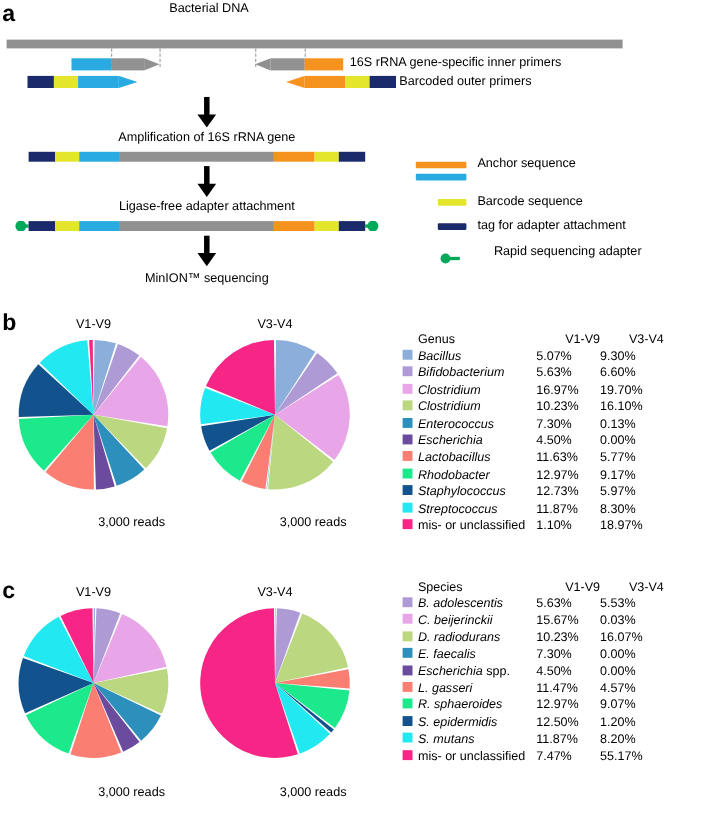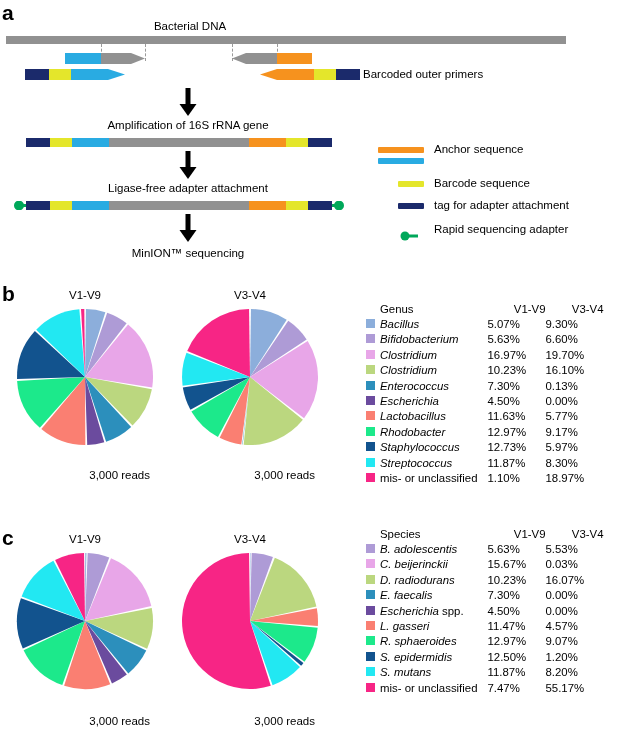--- a/index.html
+++ b/index.html
@@ -49,21 +49,21 @@
   .sw{display:inline-block;width:9px;height:9px;}
   .ital{font-style:italic;}
 </style>
 </head>
 <body>
 
 <div class="abs" id="panel-a">
 
   <div class="abs panel-letter" style="left:2px;top:2px;">a</div>
 
-  <div class="abs a-title" style="left:40px;top:20px;width:300px;">Bacterial DNA</div>
+  <div class="abs a-title" style="left:40px;top:2px;width:300px;">Bacterial DNA</div>
 
   <div class="abs dna-bar" style="left:6px;top:36px;width:560px;height:8px;"></div>
 
   <div class="abs dashed" style="left:101px;top:44px;height:17px;"></div>
   <div class="abs dashed" style="left:145px;top:44px;height:17px;"></div>
   <div class="abs dashed" style="left:232px;top:44px;height:17px;"></div>
   <div class="abs dashed" style="left:277px;top:44px;height:17px;"></div>
 
   <div class="abs" style="left:65px;top:53px;width:80px;height:11px;">
     <div class="seg c-blue" style="left:0;width:36px;"></div>
@@ -74,20 +74,21 @@
   </div>
 
   <div class="abs" style="left:232px;top:53px;width:80px;height:11px;">
     <div class="seg c-gray" style="left:14px;width:31px;"></div>
     <div class="seg c-orange" style="left:45px;width:35px;"></div>
     <svg width="80" height="11" style="position:absolute;left:0;top:0;">
       <polygon points="14,0 14,11 0,5.5" fill="#919191"></polygon>
     </svg>
   </div>
 
+  <div class="abs tiny-note" style="left:318px;top:51px;">16S rRNA gene-specific inner primers</div>
 
   <div class="abs" style="left:25px;top:69px;width:100px;height:11px;">
     <div class="seg c-navy" style="left:0;width:24px;"></div>
     <div class="seg c-yellow" style="left:24px;width:22px;"></div>
     <div class="seg c-blue" style="left:46px;width:37px;"></div>
     <svg width="100" height="11" style="position:absolute;left:0;top:0;">
       <polygon points="83,0 83,11 100,5.5" fill="#29ABE2"></polygon>
     </svg>
   </div>
 
@@ -167,21 +168,21 @@
         <span class="abs" style="left: 20px; top: 2px; width: 26px; height: 7px;">
           <span class="legend-bar" style="display:block;background:#1B2A6B;"></span>
         </span>
         <span class="abs legend-a-label" style="left: 56px; top: -2px; white-space: nowrap;">tag for adapter attachment</span>
       </div>
       <div class="abs" style="left: 0px; top: 80px; width: 260px; height: 24px;">
         <span class="abs" style="left: 20px; top: 2px; width: 26px; height: 10px;"><svg width="26" height="10">
             <circle cx="7" cy="5" r="4.5" fill="#00A85A"></circle>
             <rect x="11" y="3.5" width="9" height="3" fill="#00A85A"></rect>
           </svg></span>
-        <span class="abs legend-a-label" style="left: 56px; top: -2px; white-space: nowrap;">Rapid sequencing adapter</span>
+        <span class="abs legend-a-label" style="left: 71px; top: -2px; white-space: nowrap;">Rapid sequencing adapter</span>
       </div>
     </div>
 </div>
 
 <div class="abs" id="panel-b" style="left:0;top:283px;width:641px;height:222px;">
 
   <div class="abs panel-letter" style="left:2px;top:0px;">b</div>
 
   <div class="abs pie-title" style="left:20px;top:6px;width:130px;">V1-V9</div>
   <div class="abs pie-title" style="left:185px;top:6px;width:130px;">V3-V4</div>

